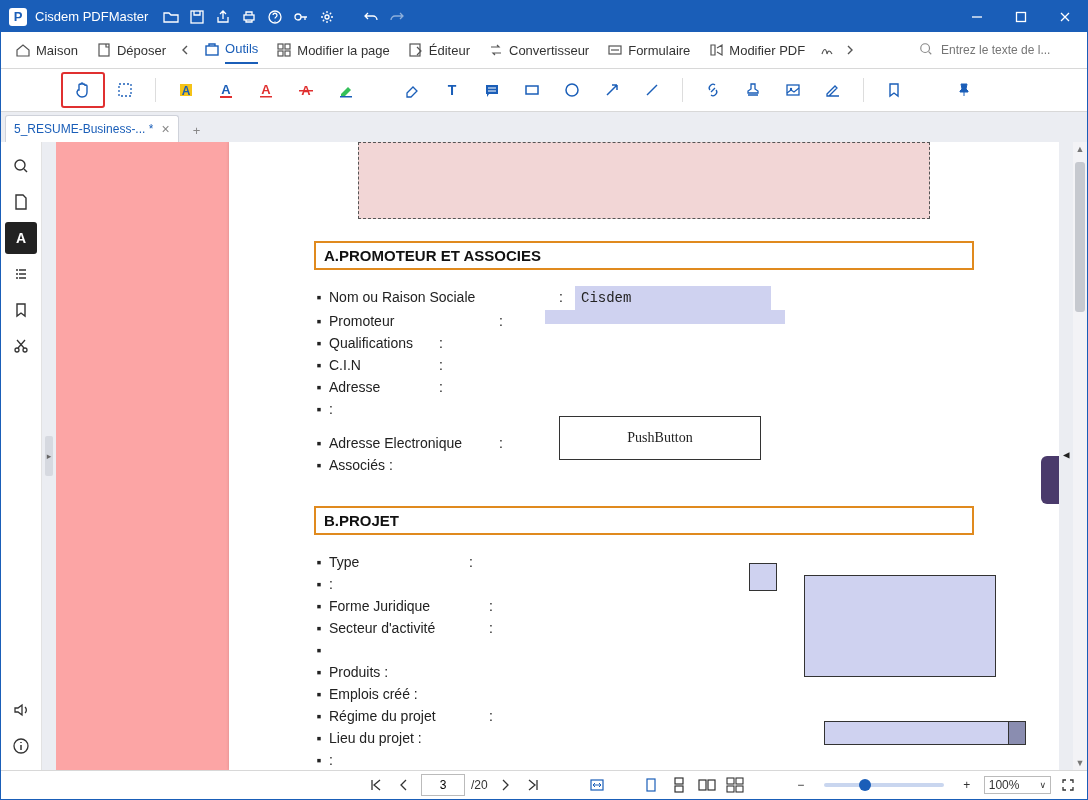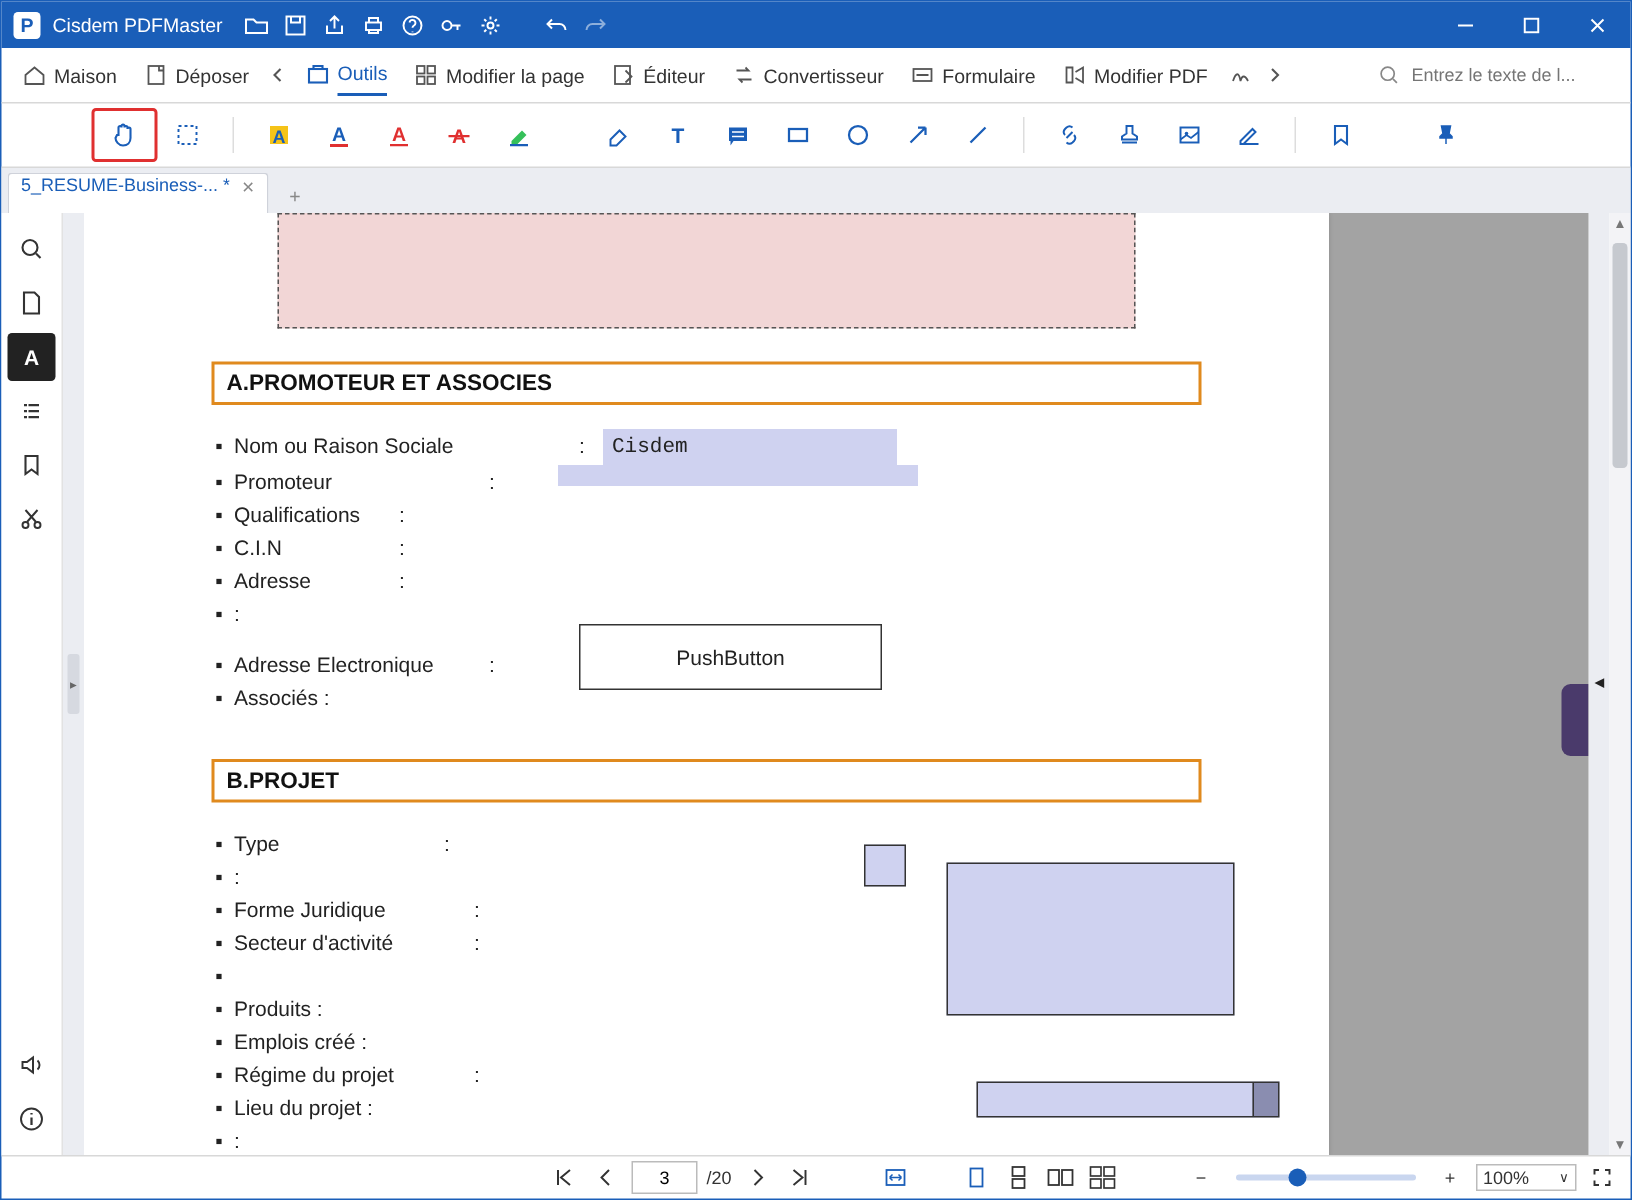--- a/index.html
+++ b/index.html
@@ -11,51 +11,51 @@
 .titlebar .spacer{flex:1}
 .titlebar .wbtn{width:44px;height:31px;display:flex;align-items:center;justify-content:center;cursor:pointer}
 .titlebar svg{stroke:#fff;fill:none}
 .menubar{height:36px;border-bottom:1px solid #d8d8d8;display:flex;align-items:center;padding:0 6px;gap:2px}
 .mitem{display:flex;align-items:center;gap:5px;padding:4px 8px;cursor:pointer;color:#333;border-radius:2px}
 .mitem svg{stroke:#555;fill:none}
 .mitem.active{color:#1a5eb8}
 .mitem.active .lbl{border-bottom:2px solid #1a5eb8;padding-bottom:6px;margin-bottom:-4px}
 .mitem.active svg{stroke:#1a5eb8}
 .chev{width:18px;display:flex;align-items:center;justify-content:center;cursor:pointer}
-.searchbox{margin-left:auto;display:flex;align-items:center;color:#888;gap:6px;padding-right:8px}
+.searchbox{margin-left:auto;display:flex;color:#888;gap:6px;padding-right:8px}
 .searchbox input{border:none;outline:none;font-size:12px;width:130px;color:#555}
 .toolbar{height:42px;border-bottom:1px solid #d8d8d8;display:flex;align-items:center;padding:0 60px;gap:0}
 .tbtn{width:40px;height:32px;display:flex;align-items:center;justify-content:center;cursor:pointer;border-radius:3px}
 .tbtn.sel{border:2px solid #e03030}
 .tsep{width:26px}
 .tbbar{width:1px;height:24px;background:#ddd;margin:0 10px}
 .tabbar{height:30px;background:#ebedf2;display:flex;align-items:flex-end;padding:0 4px}
-.tab{height:26px;background:#fff;border:1px solid #cfd2da;border-bottom:none;border-radius:3px 3px 0 0;display:flex;align-items:flex-start;padding:0 8px;gap:8px;font-size:12px;color:#1a5eb8;max-width:180px}
+.tab{height:26px;background:#fff;border:1px solid #cfd2da;border-bottom:none;border-radius:3px 3px 0 0;display:flex;align-items:center;padding:0 8px;gap:8px;font-size:12px;color:#1a5eb8;max-width:180px}
 .tab .tn{white-space:nowrap;overflow:hidden;text-overflow:ellipsis}
 .tab .x{color:#888;cursor:pointer;font-size:14px}
 .addtab{width:24px;height:24px;display:flex;align-items:center;justify-content:center;color:#888;cursor:pointer;margin-left:6px}
 .body{flex:1;display:flex;min-height:0}
 .leftbar{width:40px;background:#fff;border-right:1px solid #e2e2e2;display:flex;flex-direction:column;align-items:center;padding-top:8px;gap:4px}
 .licon{width:32px;height:32px;display:flex;align-items:center;justify-content:center;cursor:pointer;border-radius:3px}
 .licon.sel{background:#222;color:#fff}
 .leftbar .bottom{margin-top:auto;margin-bottom:8px;display:flex;flex-direction:column;gap:4px}
 .gutter{width:14px;background:#ebedf2;position:relative;display:flex;align-items:center;justify-content:center}
 .gutter .handle{width:8px;height:40px;background:#d6d9e0;border-radius:2px;display:flex;align-items:center;justify-content:center;color:#666;font-size:9px}
-.viewport{flex:1;background:#a3a3a3;display:flex;justify-content:flex-start;overflow:hidden;position:relative}
+.viewport{flex:1;background:#fca5a5;display:flex;justify-content:flex-end;overflow:hidden;position:relative}
 .page{width:830px;background:#fff;margin:0;box-shadow:0 0 3px rgba(0,0,0,.15);padding:0 20px 40px 20px;box-sizing:border-box;position:relative}
 .pinkbox{margin:0 auto;width:570px;height:75px;background:#f2d6d6;border:1px dashed #555}
 .secthdr{border:2px solid #e08a1e;padding:4px 8px;font-weight:700;font-size:15px;color:#111;margin-top:22px;width:640px;margin-left:auto;margin-right:auto}
 .fieldarea{margin:16px 0 0 60px;font-size:14px;line-height:22px}
 .row{display:flex;align-items:flex-start}
 .bul{width:20px;text-align:center}
 .lab{width:170px}
 .colon{width:16px}
 .formval{background:#cfd2f0;padding:1px 6px;font-family:"Courier New",monospace;font-size:14px}
 .formempty{background:#cfd2f0;height:14px;display:inline-block}
-.pushbtn{border:1.5px solid #333;width:200px;height:42px;display:flex;align-items:center;justify-content:center;font-family:Liberation Sans, sans-serif;font-size:14px;margin-left:250px;margin-top:-4px}
+.pushbtn{border:1.5px solid #333;width:200px;height:42px;display:flex;align-items:center;justify-content:center;font-family:Liberation Serif, serif;font-size:14px;margin-left:250px;margin-top:-4px}
 .chkbx{width:26px;height:26px;border:1.5px solid #333;background:#cfd2f0;display:inline-block;margin-left:200px;margin-top:-2px}
 .bigbox{width:190px;height:100px;border:1.5px solid #333;background:#cfd2f0;margin-left:260px;margin-top:-26px}
 .combo{width:200px;height:22px;border:1.5px solid #333;background:#cfd2f0;margin-left:260px;margin-top:-20px;position:relative}
 .combo::after{content:"";position:absolute;right:0;top:0;width:16px;height:100%;background:#8a8db0;border-left:1px solid #333}
 .rgutter{width:14px;background:#ebedf2;display:flex;align-items:center;justify-content:center}
 .rscroll{width:14px;background:#f3f3f6;display:flex;flex-direction:column}
 .rscroll .up,.rscroll .dn{height:14px;display:flex;align-items:center;justify-content:center;color:#777;font-size:9px}
 .rscroll .track{flex:1;position:relative}
 .rscroll .thumb{position:absolute;left:2px;right:2px;top:6px;height:150px;background:#c6c9cf;border-radius:3px}
 .purpletab{position:absolute;right:0;top:314px;width:18px;height:48px;background:#4a3a6b;border-radius:6px 0 0 6px}

